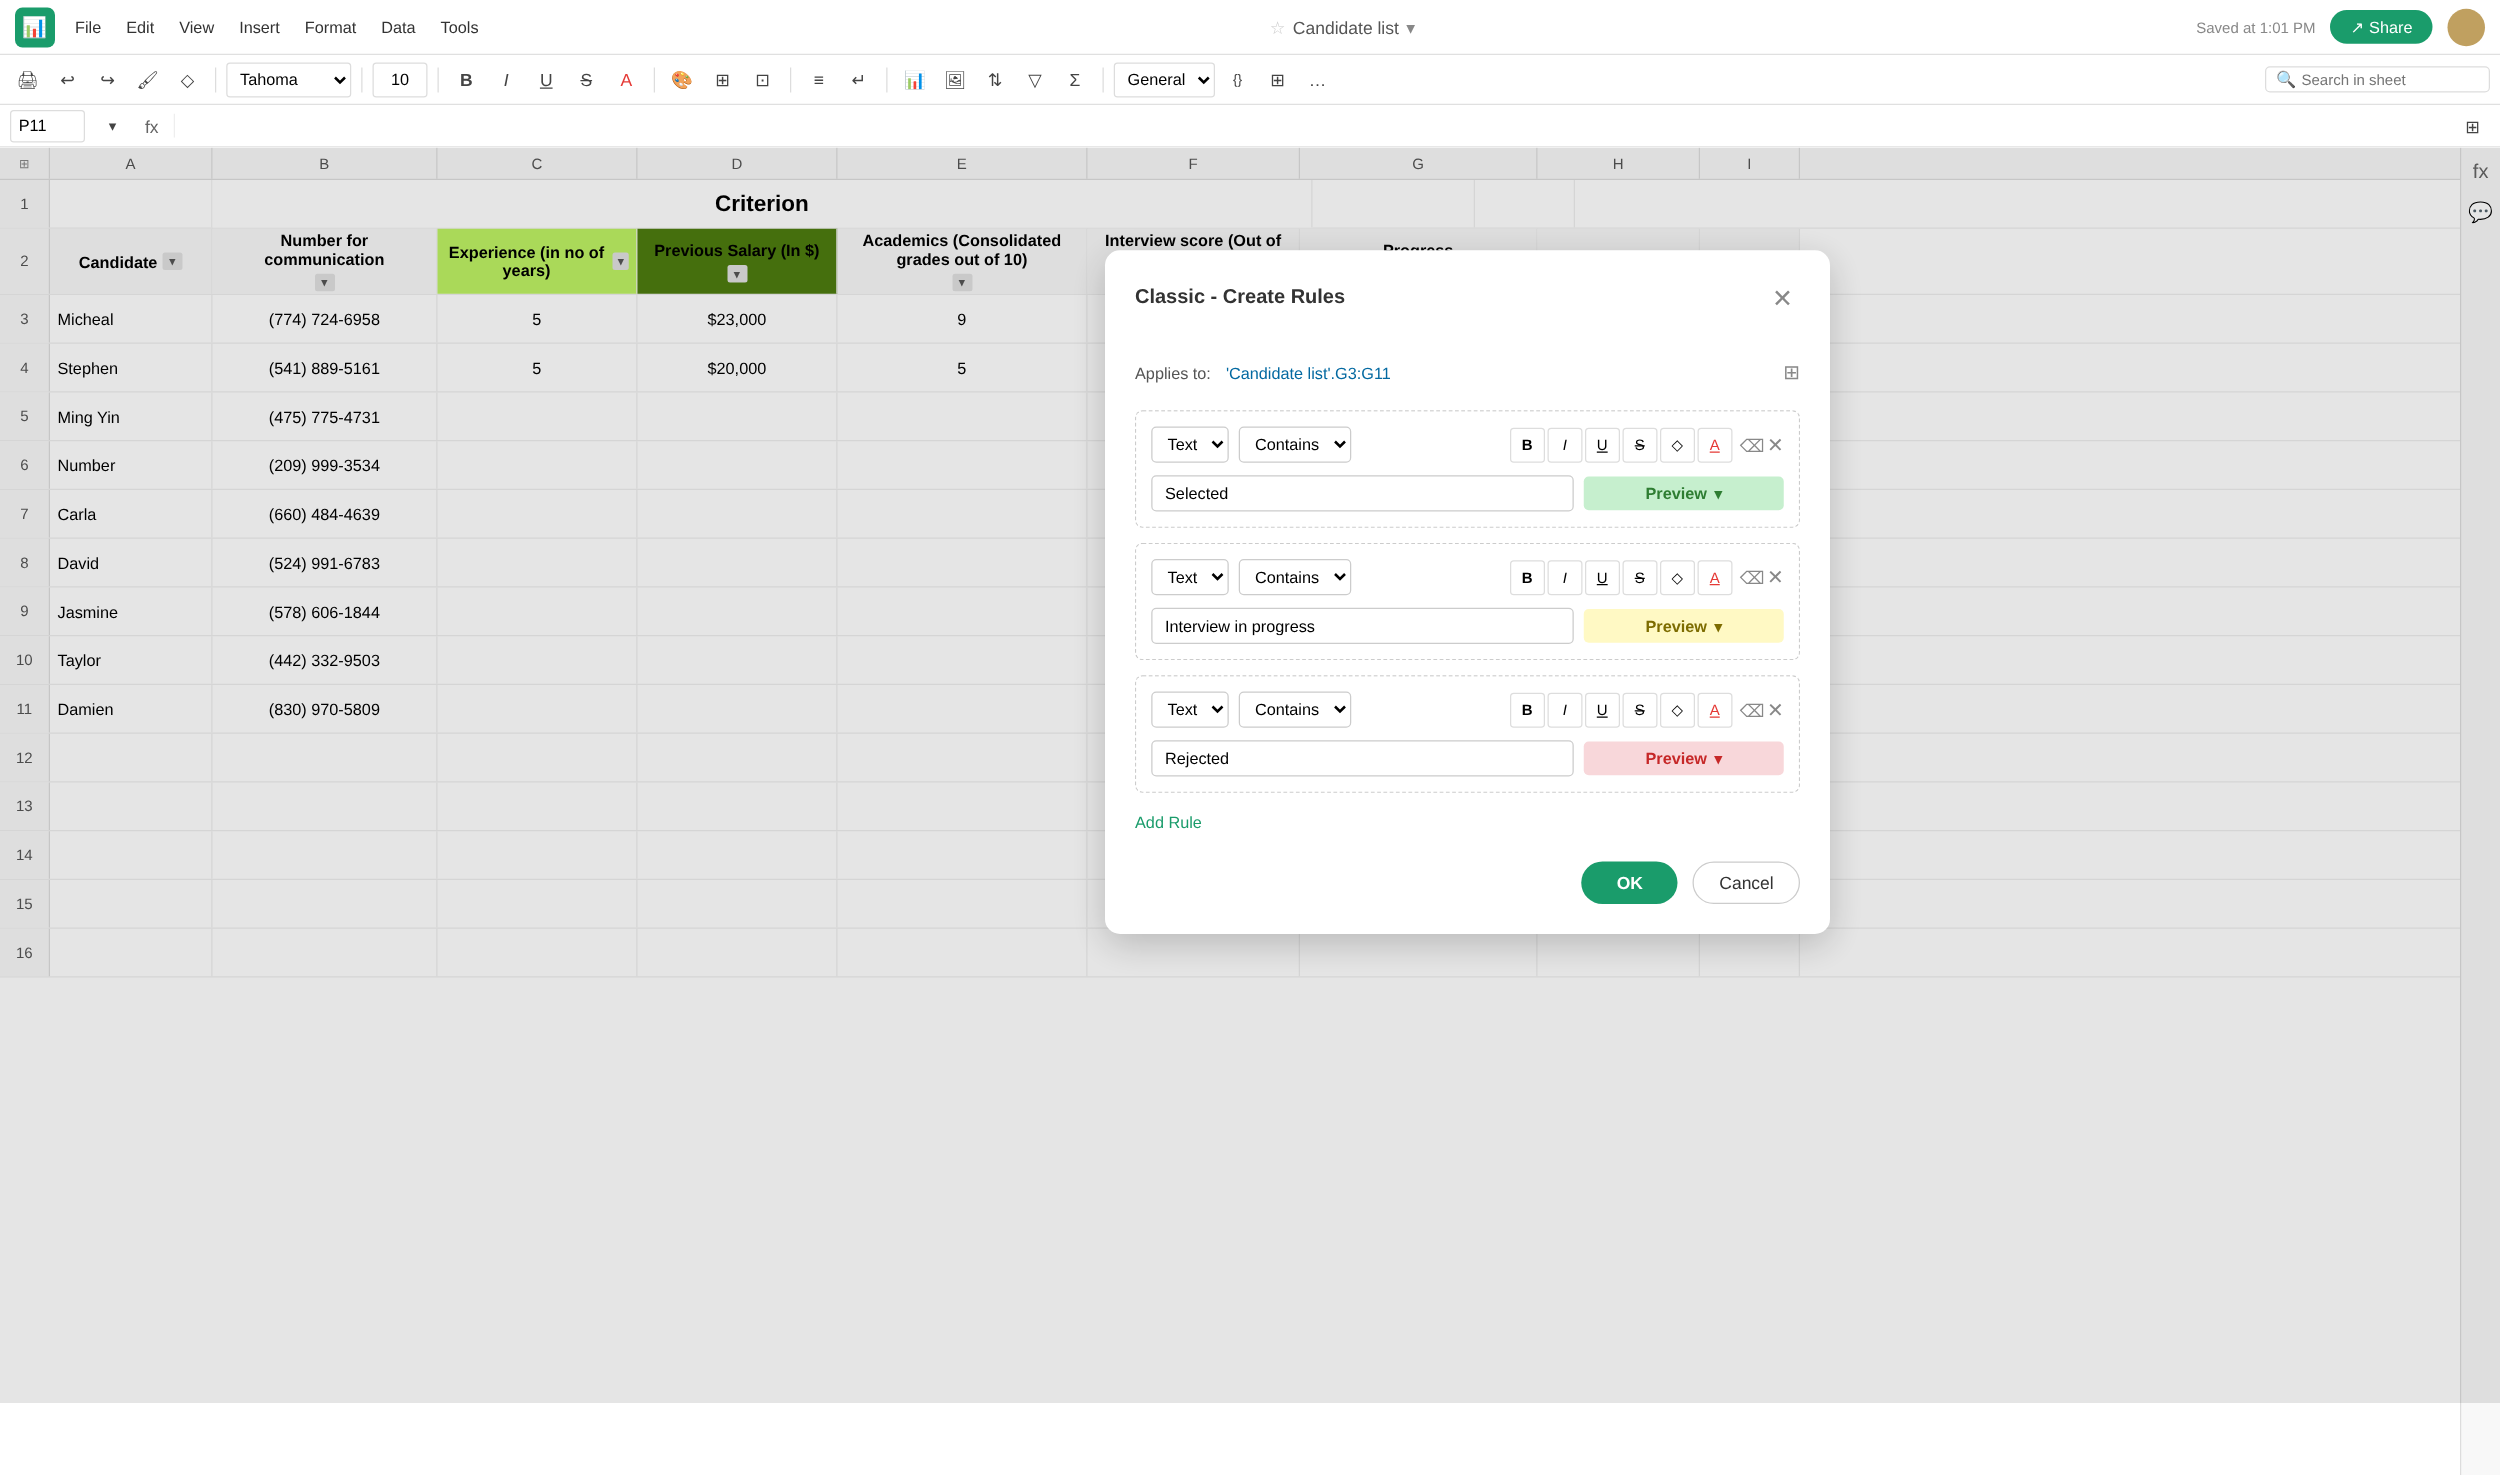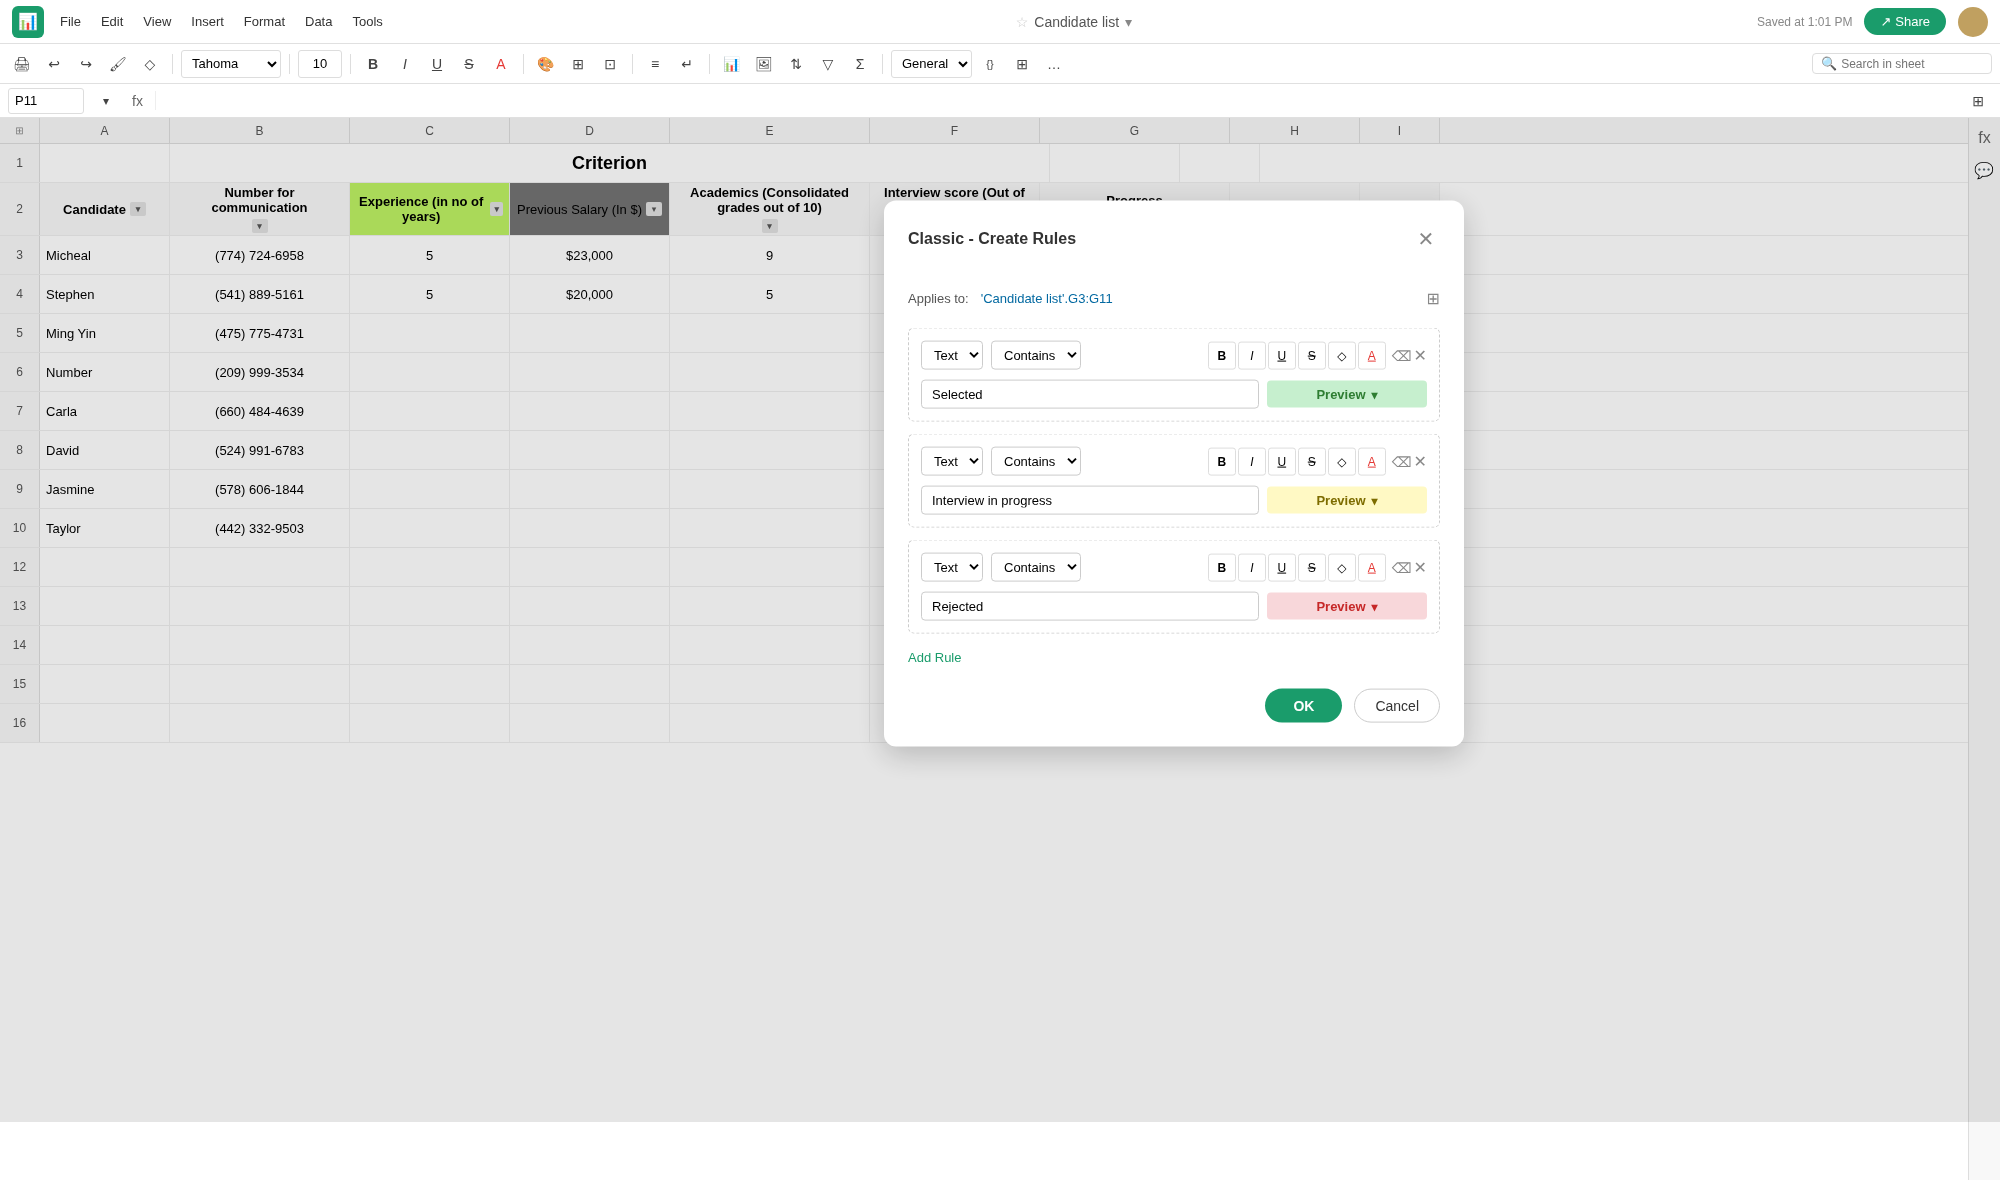--- a/index.html
+++ b/index.html
@@ -22,21 +22,21 @@
     .toolbar-btn { width: 28px; height: 28px; display: flex; align-items: center; justify-content: center; border: none; background: transparent; cursor: pointer; border-radius: 3px; color: #444; font-size: 14px; }
     .toolbar-sep { width: 1px; height: 20px; background: #ddd; margin: 0 4px; }
     .font-select { border: 1px solid #ddd; border-radius: 3px; padding: 2px 6px; font-size: 13px; background: #fff; height: 28px; min-width: 100px; }
     .font-size { border: 1px solid #ddd; border-radius: 3px; padding: 2px 4px; font-size: 13px; background: #fff; height: 28px; width: 44px; text-align: center; }
     .bold-btn { font-weight: bold; }
     .italic-btn { font-style: italic; }
     .underline-btn { text-decoration: underline; }
 
     
     .formula-bar { display: flex; align-items: center; height: 34px; background: #fff; border-bottom: 1px solid #e0e0e0; padding: 0 8px; gap: 8px; }
-    .cell-ref { border: 1px solid #ddd; padding: 2px 6px; width: 76px; font-size: 13px; height: 26px; border-radius: 3px; }
+    .cell-ref { border: 1px solid #ddd; padding: 2px 6px; width: 60px; font-size: 13px; height: 26px; border-radius: 3px; }
     .fx-label { color: #666; font-size: 14px; padding: 0 4px; }
     .formula-input { flex: 1; border: none; outline: none; font-size: 13px; padding: 2px 4px; }
 
     
     .sheet-container { display: flex; height: calc(100vh - 118px); overflow: hidden; position: relative; }
     .sheet { flex: 1; overflow: hidden; }
     .col-header-row { display: flex; background: #f8f8f8; border-bottom: 1px solid #ddd; height: 26px; }
     .corner-cell { width: 40px; flex-shrink: 0; border-right: 1px solid #ddd; }
     .col-header { text-align: center; font-size: 12px; color: #555; border-right: 1px solid #ddd; display: flex; align-items: center; justify-content: center; flex-shrink: 0; }
     .data-row { display: flex; border-bottom: 1px solid #eee; }
@@ -223,21 +223,21 @@
         <div class="dropdown-arrow">▾</div>
       </div>
       <div class="cell cw-b bold" style="justify-content:flex-start;font-weight:bold;background:#f8f8f8;flex-direction:column;gap:4px;text-align:center;">
         <span>Number for communication</span>
         <div class="dropdown-arrow">▾</div>
       </div>
       <div class="cell cw-c bold" style="font-weight:bold;background:#bef264;gap:4px;text-align:center;">
         <span>Experience (in no of years)</span>
         <div class="dropdown-arrow">▾</div>
       </div>
-      <div class="cell cw-d bold" style="justify-content:center;font-weight:normal;background:#737373;gap:4px;text-align:center;">
+      <div class="cell cw-d bold" style="justify-content:center;font-weight:bold;background:#4d7c0f;flex-direction:column;gap:4px;text-align:center;">
         <span>Previous Salary (In $)</span>
         <div class="dropdown-arrow">▾</div>
       </div>
       <div class="cell cw-e bold" style="justify-content:center;font-weight:bold;background:#f8f8f8;flex-direction:column;gap:4px;text-align:center;">
         <span>Academics (Consolidated grades out of 10)</span>
         <div class="dropdown-arrow">▾</div>
       </div>
       <div class="cell cw-f bold" style="justify-content:center;font-weight:bold;background:#f8f8f8;flex-direction:column;gap:4px;text-align:center;">
         <span>Interview score (Out of 10)</span>
         <div class="dropdown-arrow">▾</div>
@@ -337,20 +337,32 @@
     </div>
         <div class="data-row">
       <div class="row-header">10</div>
       <div class="cell cw-a left-align">Taylor</div>
       <div class="cell cw-b">(442) 332-9503</div>
       <div class="cell cw-c"></div>
       <div class="cell cw-d"></div>
       <div class="cell cw-e"></div>
       <div class="cell cw-f"></div>
       <div class="cell cw-g cell-progress-bg">Interview in progress</div>
+      <div class="cell cw-h"></div>
+      <div class="cell cw-i"></div>
+    </div>
+        <div class="data-row">
+      <div class="row-header">11</div>
+      <div class="cell cw-a left-align">Damien</div>
+      <div class="cell cw-b">(830) 970-5809</div>
+      <div class="cell cw-c"></div>
+      <div class="cell cw-d"></div>
+      <div class="cell cw-e"></div>
+      <div class="cell cw-f"></div>
+      <div class="cell cw-g cell-rejected-bg">Rejected</div>
       <div class="cell cw-h"></div>
       <div class="cell cw-i"></div>
     </div>
       </div>
 
     <div id="empty-rows-container">
         <div class="data-row">
       <div class="row-header">12</div>
       <div class="cell cw-a"></div>
       <div class="cell cw-b"></div>

